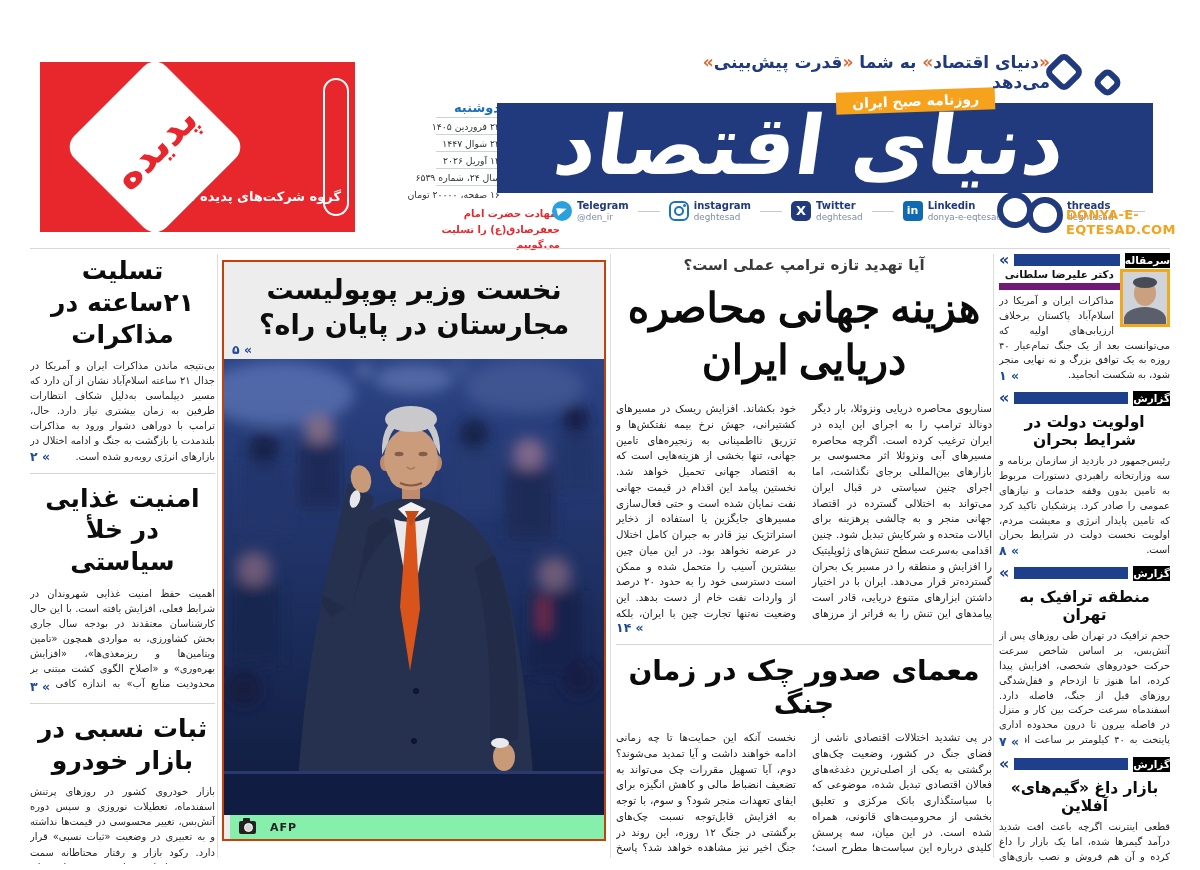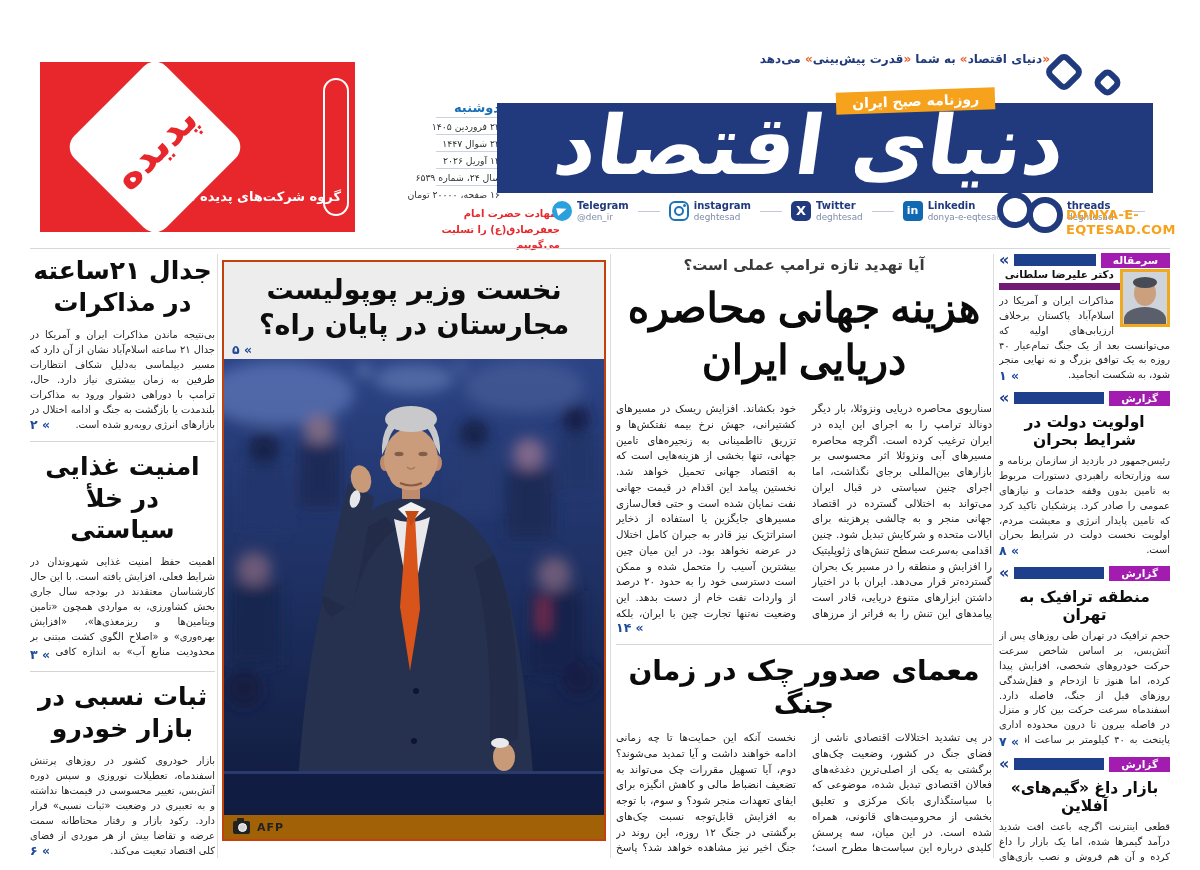--- a/index.html
+++ b/index.html
@@ -29,21 +29,21 @@
   .band { position:absolute; left:497px; top:103px; width:656px; height:90px; background:#203a7d; }
   .mast-title { position:absolute; left:0; right:30px; top:-32px; height:150px; line-height:150px; text-align:center;
     color:#fff; font-size:82px; font-weight:bold; transform:skewX(-8deg); white-space:nowrap; z-index:1; }
   .mast-badge { position:absolute; right:158px; top:-13px; background:#f6a21d; color:#fff; font-weight:bold;
     font-size:14px; padding:3px 16px; transform:rotate(-2deg); z-index:2; direction:rtl; }
   .deco-d { position:absolute; border:6px solid #203a7d; background:#fff; border-radius:8px; transform:rotate(45deg); z-index:0; }
   .deco-d.d1 { width:30px; height:30px; right:74px; top:-46px; }
   .deco-d.d2 { width:23px; height:23px; right:34px; top:-32px; }
 
   .tagline { position:absolute; right:150px; top:52px; width:400px; direction:rtl; text-align:right;
-    font-weight:bold; font-size:12px; color:#203a7d; z-index:3; }
+    font-weight:bold; font-size:17px; color:#203a7d; z-index:3; }
   .tagline .accent { color:#e8632c; }
 
   .deco-c { position:absolute; border:6px solid #203a7d; border-radius:50%; background:#fff; width:36px; height:36px; }
   .deco-c.c1 { left:997px; top:192px; }
   .deco-c.c2 { left:1027px; top:197px; }
   .website { position:absolute; left:1066px; top:207px; color:#f6a21d; font-weight:bold; font-size:13px; letter-spacing:0.3px; }
 
   .socials { position:absolute; left:552px; top:200px; display:flex; align-items:center; gap:9px; }
   .soc { display:flex; align-items:center; gap:5px;justify-content:space-between; }
   .soc-texts { display:flex; flex-direction:column; line-height:1.2; }
@@ -85,37 +85,37 @@
   .lart h2 { font-size:25px; line-height:1.27; text-align:center; font-weight:bold; color:#0d0d0d; margin:3px 0 8px; }
   .lbwrap { position:relative; max-height:108px; overflow:hidden; }
   .lbody { font-size:9.9px; line-height:1.52; text-align:justify; color:#222; }
 
   
   .pbox { margin-top:8px; border:2px solid #c2410c; background:#ededed; }
   .pbox-head { font-size:27px; font-weight:bold; text-align:center; line-height:1.3; padding:10px 10px 0; color:#0d0d0d; }
   .pbox-ref { display:block; text-align:left; padding:0 8px 2px; }
   .photo { height:456px; position:relative; background:#16234a; overflow:hidden; }
   .photo svg { display:block; }
-  .pcaption { height:24px; background:#a16207; display:flex; align-items:center; gap:7px; padding:0 9px; direction:ltr; }
+  .pcaption { height:24px; background:#86efac; display:flex; align-items:center; gap:14px; padding:0 9px; direction:ltr;margin-left:6px; }
   .credit { font-weight:bold; font-size:11px; color:#222; letter-spacing:1px; }
 
   
   .kicker { text-align:center; font-size:15px; font-weight:bold; color:#3a3a3a; margin-top:4px; }
   .lead-head { text-align:center; font-size:41px; line-height:1.27; font-weight:bold; color:#0b0b0b; margin-top:8px;font-family:Liberation Serif, serif; }
   .lead-bodywrap { position:relative; margin-top:15px; height:234px; overflow:hidden; }
   .twocol { column-count:2; column-gap:16px; height:100%; }
   .second-head { text-align:center; font-size:28px; font-weight:bold; color:#0b0b0b; margin:4px 0 10px; }
   .second-bodywrap { position:relative; height:138px; overflow:hidden; }
 
   
   .rsec { margin-bottom:7px; }
   .tagrow { display:flex; align-items:center; gap:5px; direction:ltr; height:16px; }
   .tag-chev { color:#1e3f8c; font-weight:bold; font-size:16px; line-height:1; }
   .tag-bar { flex:1; height:12px; background:#1e3f8c; }
-  .tag-label { background:#a21caf; color:#fff; font-size:10.5px; font-weight:bold; padding:1px 12px; line-height:13px; direction:rtl; }
+  .tag-label { background:#000000; color:#fff; font-size:10.5px; font-weight:bold; padding:1px 0; line-height:13px; direction:rtl; }
   .rhead { font-size:15.5px; text-align:center; margin:7px 0 5px; font-weight:bold; color:#0d0d0d; }
   .rbwrap { position:relative; overflow:hidden; max-height:120px; }
   .rbody { font-size:9.9px; line-height:1.5; text-align:justify; color:#222; }
   .author-row { font-size:10.5px; font-weight:bold; border-bottom:7px solid #701a75; padding:0 2px 3px; margin-bottom:4px; color:#111; }
   .author-photo { float:right; width:50px; height:58px; border:3px solid #f0a81f; background:#cfd3da;
     position:relative; overflow:hidden; margin:1px 0 3px 6px; }
   .ap-head { position:absolute; top:8px; left:50%; transform:translateX(-50%); width:22px; height:26px; border-radius:50%; background:#caa07f; }
   .ap-head::before { content:""; position:absolute; top:-3px; left:-1px; right:-1px; height:11px; border-radius:50%; background:#474b55; }
   .ap-body { position:absolute; bottom:-7px; left:50%; transform:translateX(-50%); width:42px; height:24px;
     border-radius:50% 50% 0 0; background:#5a5f6b; }
@@ -221,21 +221,21 @@
 
 <div class="content">
   <div class="vsep v1"></div>
   <div class="vsep v2"></div>
   <div class="vsep v3"></div>
 
   <div class="col col-left rtl">
     <div>
 
         <section class="lart">
-          <h2>جدال ۲۱ساعته در مذاکرات</h2>
+          <h2>تسلیت ۲۱ساعته در مذاکرات</h2>
           <div class="lbwrap">
             <p class="lbody">بی‌نتیجه ماندن مذاکرات ایران و آمریکا در جدال ۲۱ ساعته اسلام‌آباد نشان از آن دارد که مسیر دیپلماسی به‌دلیل شکاف انتظارات طرفین به زمان بیشتری نیاز دارد. حال، ترامپ با دوراهی دشوار ورود به مذاکرات بلندمدت یا بازگشت به جنگ و ادامه اختلال در بازارهای انرژی روبه‌رو شده است.</p>
             <span class="pref abs">۲ «</span>
           </div>
           <hr class="rule">
         </section>
 
         <section class="lart">
           <h2>امنیت غذایی در خلأ سیاستی</h2>
           <div class="lbwrap">

